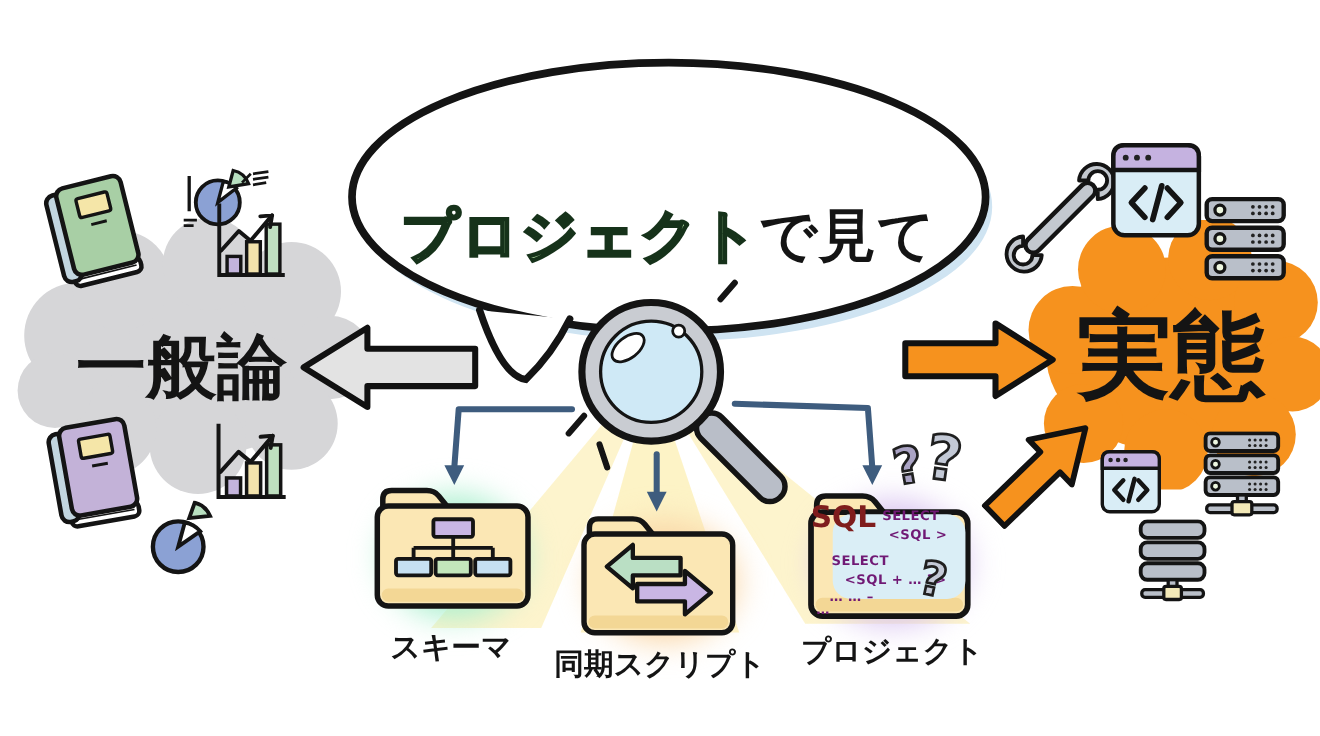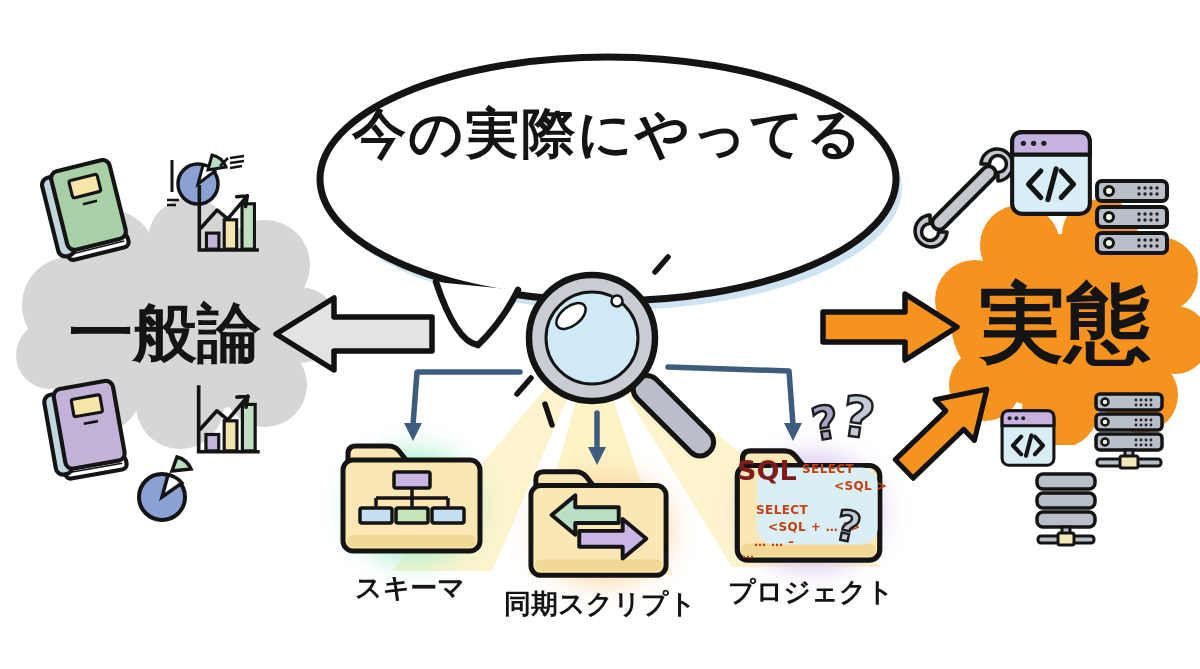--- a/index.html
+++ b/index.html
@@ -2,21 +2,21 @@
 <html><head>
 <meta charset="utf-8">
 <style>
   html,body{margin:0;padding:0;background:#fff;}
   #stage{position:relative;width:1200px;height:669px;background:#ffffff;overflow:hidden;
          font-family:"DejaVu Sans",sans-serif;}
   .abs{position:absolute;}
   .lbl{color:#141414;font-weight:800;text-align:center;}
   .glow{border-radius:50%;filter:blur(12px);}
   .qmark{font-weight:900;-webkit-text-stroke:2.5px #1f1f1f;line-height:1;}
-  .codeline{position:absolute;font-weight:700;font-size:12px;color:#c2410c;letter-spacing:.4px;white-space:nowrap;}
+  .codeline{position:absolute;font-weight:700;font-size:12px;color:#701a75;letter-spacing:.4px;white-space:nowrap;}
   .bubble-line{position:absolute;left:330px;width:556px;text-align:center;color:#141414;
                font-weight:800;white-space:nowrap;}
   .hl-green{color:#b9e4ab;-webkit-text-stroke:2.4px #16321a;font-weight:900;}
 </style>
 </head>
 <body>
 
 <div id="stage">
 
   <svg class="abs" style="left:10px;top:195px;" width="330" height="260" viewBox="0 0 330 260">
@@ -84,21 +84,21 @@
       <polygon points="193,92 211,92 202,110"></polygon>
       <polygon points="389,68 407,68 398,86"></polygon>
     </g>
   </svg>
 
   <svg class="abs" style="left:308px;top:52px;" width="600" height="305" viewBox="0 0 600 305">
     <ellipse cx="306" cy="136" rx="288" ry="122" fill="#cfe4f2"></ellipse>
     <ellipse cx="300" cy="127" rx="288" ry="122" fill="#ffffff" stroke="#141414" stroke-width="7"></ellipse>
     <path d="M 128 230 Q 148 290 170 293 Q 194 270 210 238" fill="#ffffff" stroke="#141414" stroke-width="6.5" stroke-linecap="round"></path>
   </svg>
-  <div class="bubble-line" style="top:98px;font-size:54px;letter-spacing:2px;">今の実際にやってる</div>
+  <div class="bubble-line" style="top:180px;font-size:52px;letter-spacing:1px;"><span class="hl-green">プロジェクト</span><span>で見て</span></div>
 
   <svg class="abs" style="left:505px;top:252px;" width="240" height="230" viewBox="0 0 240 230">
     <rect x="-13" y="0" width="27" height="102" rx="13" transform="translate(132,128) rotate(-45)" fill="#b9bec8" stroke="#141414" stroke-width="5"></rect>
     <circle cx="87" cy="86" r="63" fill="#c9ccd2" stroke="#141414" stroke-width="6.5"></circle>
     <circle cx="87" cy="86" r="46" fill="#cfe9f6" stroke="#141414" stroke-width="3"></circle>
     <ellipse cx="66" cy="64" rx="17" ry="9.5" transform="rotate(-38 66 64)" fill="#ffffff" stroke="#141414" stroke-width="2.5"></ellipse>
     <circle cx="112" cy="49" r="5.5" fill="#ffffff" stroke="#141414" stroke-width="2.5"></circle>
     <g stroke="#141414" stroke-width="5.5" stroke-linecap="round">
       <line x1="150" y1="20" x2="163" y2="5"></line>
       <line x1="12" y1="142" x2="26" y2="126"></line>
@@ -135,21 +135,21 @@
 
   <svg class="abs" style="left:730px;top:442px;" width="156" height="126" viewBox="0 0 150 120">
     <path d="M 12 28 L 12 16 Q 12 8 20 8 L 52 8 Q 59 8 63 13 L 75 28 Z" fill="#fbe7b4" stroke="#141414" stroke-width="5" stroke-linejoin="round"></path>
     <rect x="7" y="22" width="137" height="91" rx="10" fill="#fbe7b4" stroke="#141414" stroke-width="5"></rect>
     <rect x="11" y="97" width="129" height="12" rx="6" fill="#f3d795"></rect>
     <rect x="26" y="24" width="116" height="74" rx="16" fill="#daeef6"></rect>
   </svg>
   <div class="abs" style="left:737px;top:455px;font-size:27px;font-weight:800;color:#7f1d1d;">SQL</div>
   <div class="abs" style="left:740px;top:458px;width:146px;height:104px;">
     <div class="codeline" style="left:62px;top:4px;">SELECT</div>
-    <div class="codeline" style="left:94px;top:21px;">&lt;SQL &gt;</div>
+    <div class="codeline" style="left:68px;top:21px;">&lt;SQL &gt;</div>
     <div class="codeline" style="left:16px;top:45px;">SELECT</div>
     <div class="codeline" style="left:28px;top:62px;">&lt;SQL + … ?&gt;</div>
     <div class="codeline" style="left:14px;top:77px;">… … –</div>
     <div class="codeline" style="left:2px;top:89px;">…</div>
   </div>
   <div class="abs lbl" style="left:726px;top:574px;width:170px;font-size:27px;">プロジェクト</div>
 
   <div class="abs qmark" style="left:812px;top:400px;font-size:46px;color:#aaa3c4;transform:rotate(-10deg);">?</div>
   <div class="abs qmark" style="left:842px;top:390px;font-size:56px;color:#c3c9d6;transform:rotate(8deg);">?</div>
   <div class="abs qmark" style="left:836px;top:506px;font-size:42px;color:#c3c9d6;transform:rotate(12deg);">?</div>

